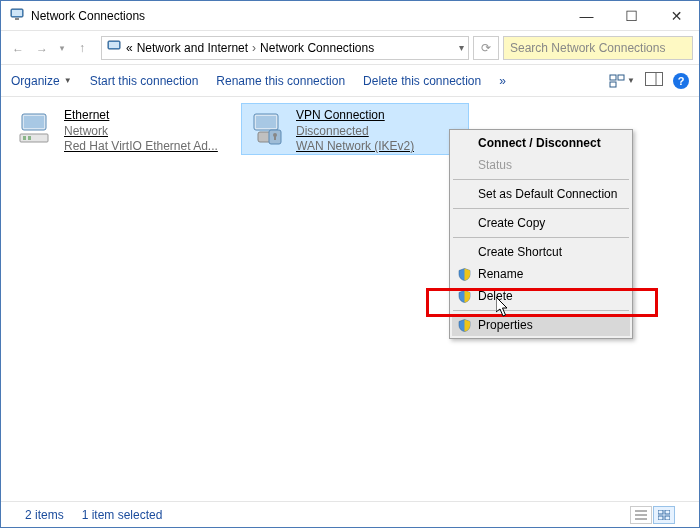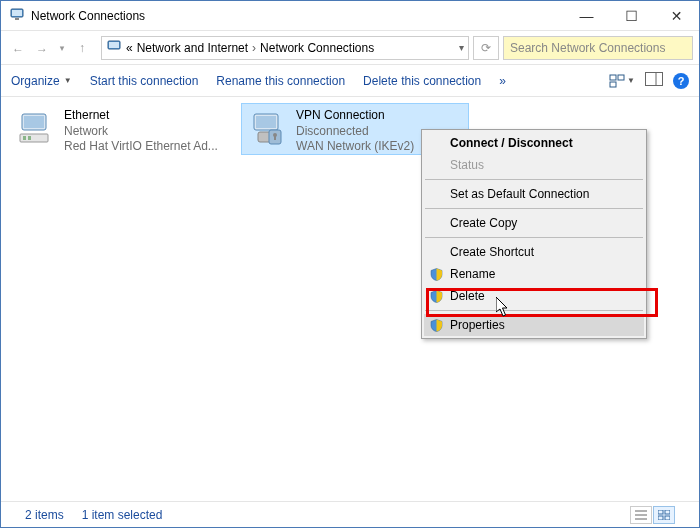--- a/index.html
+++ b/index.html
@@ -101,33 +101,34 @@
     flex:1; position:relative; padding: 6px 8px;
     display:flex; gap:4px;
     align-items: flex-start;
   }
   .conn-item {
     width: 228px; height: 52px;
     display:flex; align-items:flex-start;
     padding: 4px 6px; gap: 8px;
     border: 1px solid transparent;
     position: relative;
+    text-decoration: underline;
   }
   .conn-item.selected {
     background: var(--selected-bg);
     border-color: var(--selected-border);
   }
   .conn-icon { width: 40px; height: 40px; flex-shrink:0; }
   .conn-text { display:flex; flex-direction:column; line-height:1.3; overflow:hidden; }
   .conn-name { color:#000; white-space:nowrap; overflow:hidden; text-overflow:ellipsis; }
   .conn-status, .conn-device { color: var(--muted); white-space:nowrap; overflow:hidden; text-overflow:ellipsis; }
   
   .context-menu {
-    position:absolute; top:128px; left:420px;
-    width: 226px;
+    position:absolute; top:128px; left:448px;
+    width: 184px;
     background: var(--menu-bg);
     border: 1px solid #a0a0a0;
     box-shadow: 2px 2px 4px rgba(0,0,0,0.25);
     padding: 2px;
     font-size: 12px;
     z-index: 20;
   }
   .menu-item {
     height: 22px; display:flex; align-items:center;
     padding: 0 8px 0 26px; position:relative;

